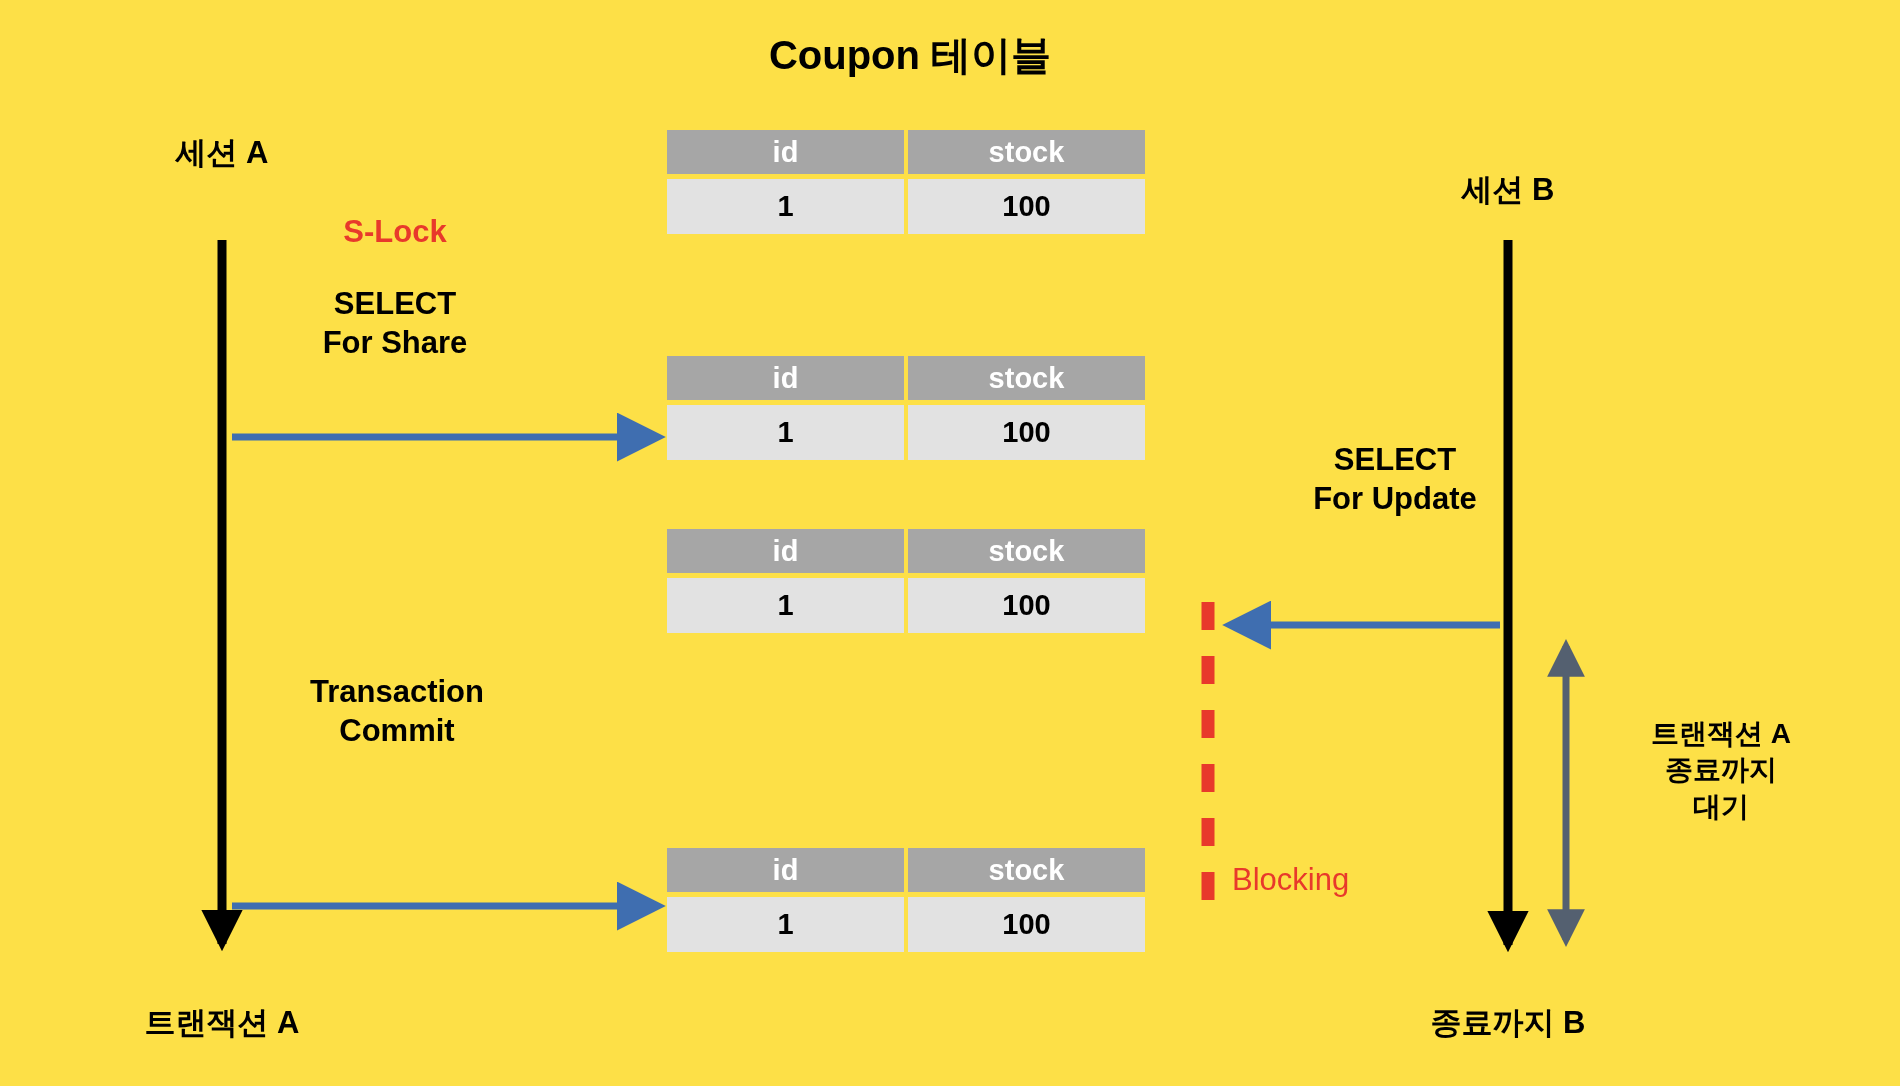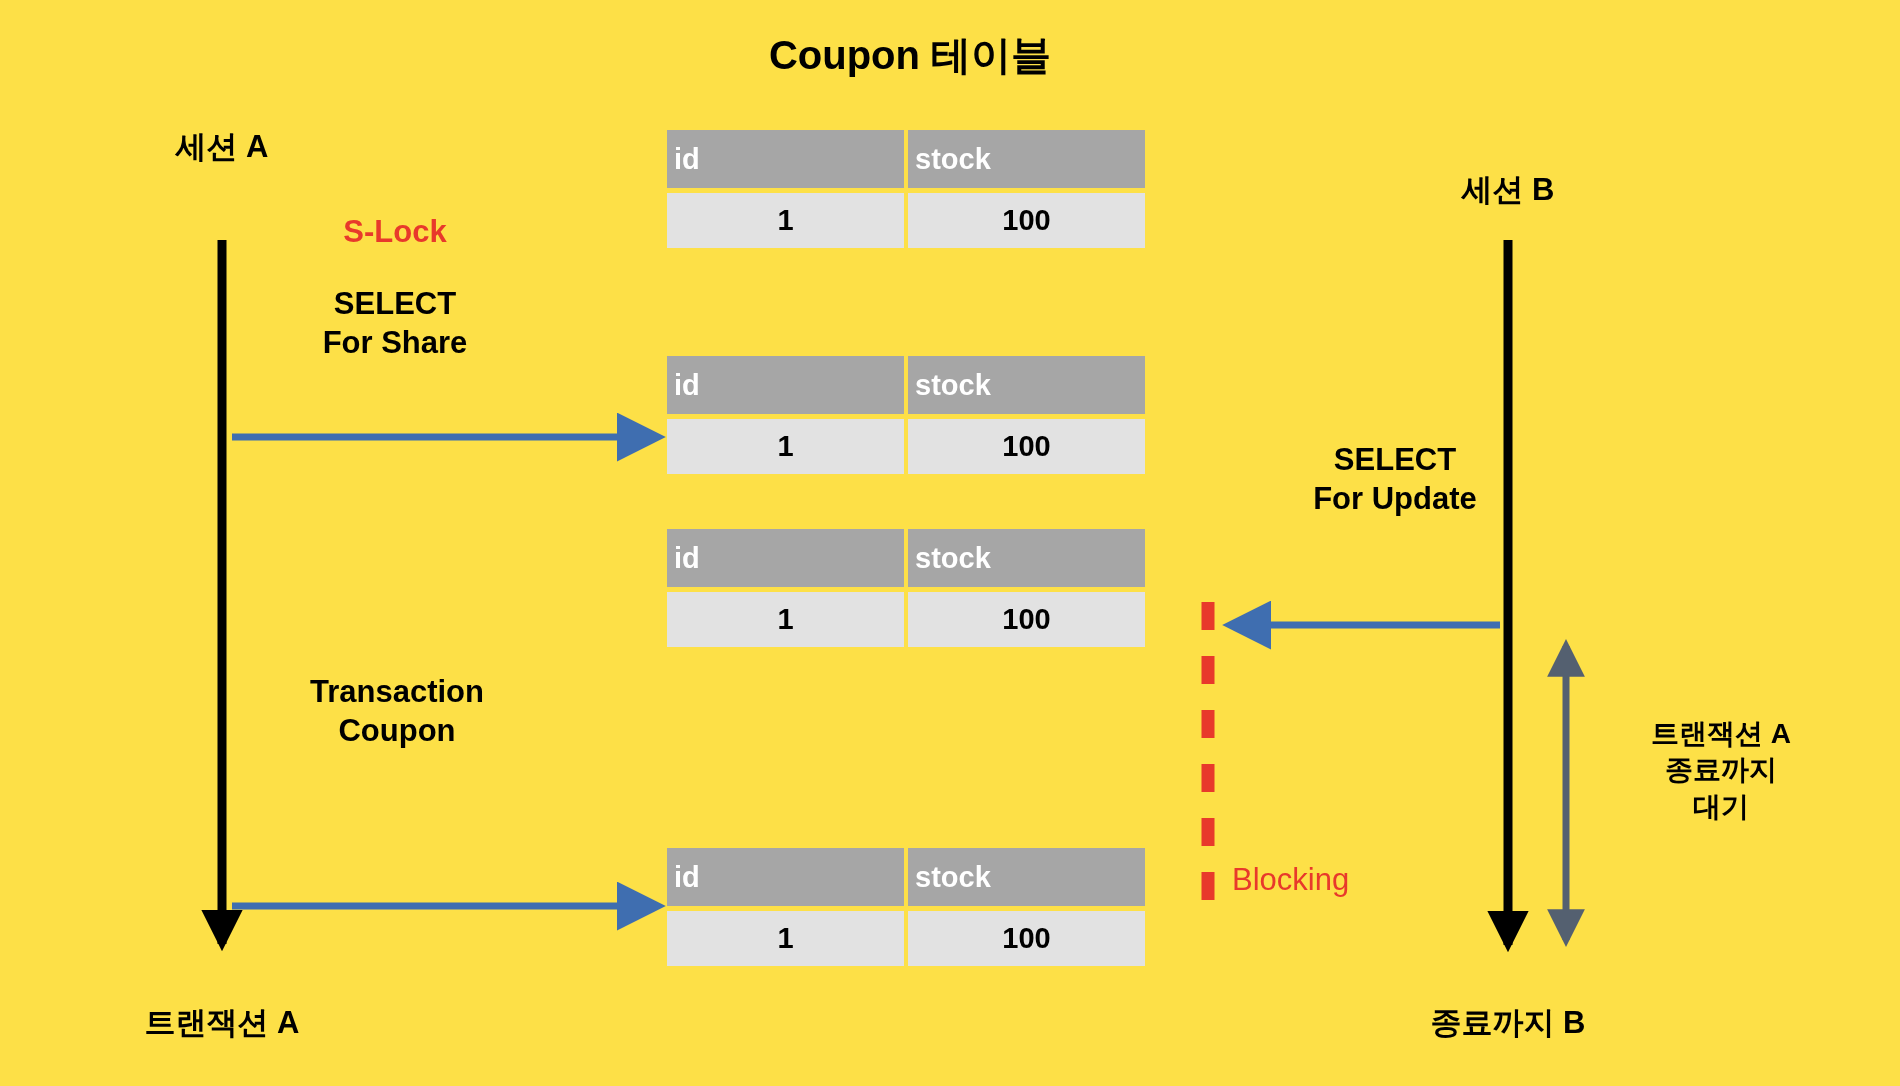--- a/index.html
+++ b/index.html
@@ -75,22 +75,22 @@
     border-collapse: separate;
     border-spacing: 4px 5px;
     table-layout: fixed;
   }
   .db-table th {
     background: #a6a6a6;
     color: #ffffff;
     font-size: 29px;
     font-weight: bold;
     height: 44px;
-    padding: 7px;
-    text-align: left;
+    padding: 0;
+    text-align: center;
     border: 0;
   }
   .db-table td {
     background: #e2e2e2;
     color: #000000;
     font-size: 29px;
     font-weight: bold;
     height: 55px;
     padding: 0;
     text-align: center;
@@ -151,21 +151,21 @@
       <line x1="1208" y1="602" x2="1208" y2="916" stroke="#e8392b" stroke-width="13" stroke-dasharray="28 26" stroke-linecap="butt"></line>
     </g>
 
     <g>
       <line x1="1566" y1="646" x2="1566" y2="940" stroke="#546070" stroke-width="7" marker-start="url(#slate-head-back)" marker-end="url(#slate-head)"></line>
     </g>
   </svg>
 
   <div class="abs diagram-title" style="left:660px; top:28px; width:500px;">Coupon 테이블</div>
 
-  <div class="abs lane-label" style="left:102px; top:126px; width:240px;">세션 A</div>
+  <div class="abs lane-label" style="left:102px; top:132px; width:240px;">세션 A</div>
 
   <div class="abs lane-label" style="left:1388px; top:126px; width:240px;margin-top:43px;">세션 B</div>
 
   <div class="abs lane-label" style="left:102px; top:1002px; width:240px;">트랜잭션 A</div>
 
   <div class="abs lane-label" style="left:1388px; top:1002px; width:240px;">종료까지 B</div>
 
   <div class="abs lock-label" style="left:250px; top:214px; width:290px;">S-Lock</div>
 
   <div class="abs op-label" style="left:250px; top:264px; width:290px;">
@@ -174,21 +174,21 @@
   </div>
 
 
   <div class="abs op-label" style="left:1240px; top:420px; width:310px;">
     <div>SELECT</div>
     <div>For Update</div>
   </div>
 
   <div class="abs op-label" style="left:232px; top:650px; width:330px; top:652px;">
     <div>Transaction</div>
-    <div>Coupon</div>
+    <div>Commit</div>
   </div>
 
   <div class="abs blocking-label" style="left:1232px; top:862px; width:260px;">Blocking</div>
 
   <div class="abs wait-label" style="left:1606px; top:716px; width:230px;">
     <div>트랜잭션 A</div>
     <div>종료까지</div>
     <div>대기</div>
   </div>
 

